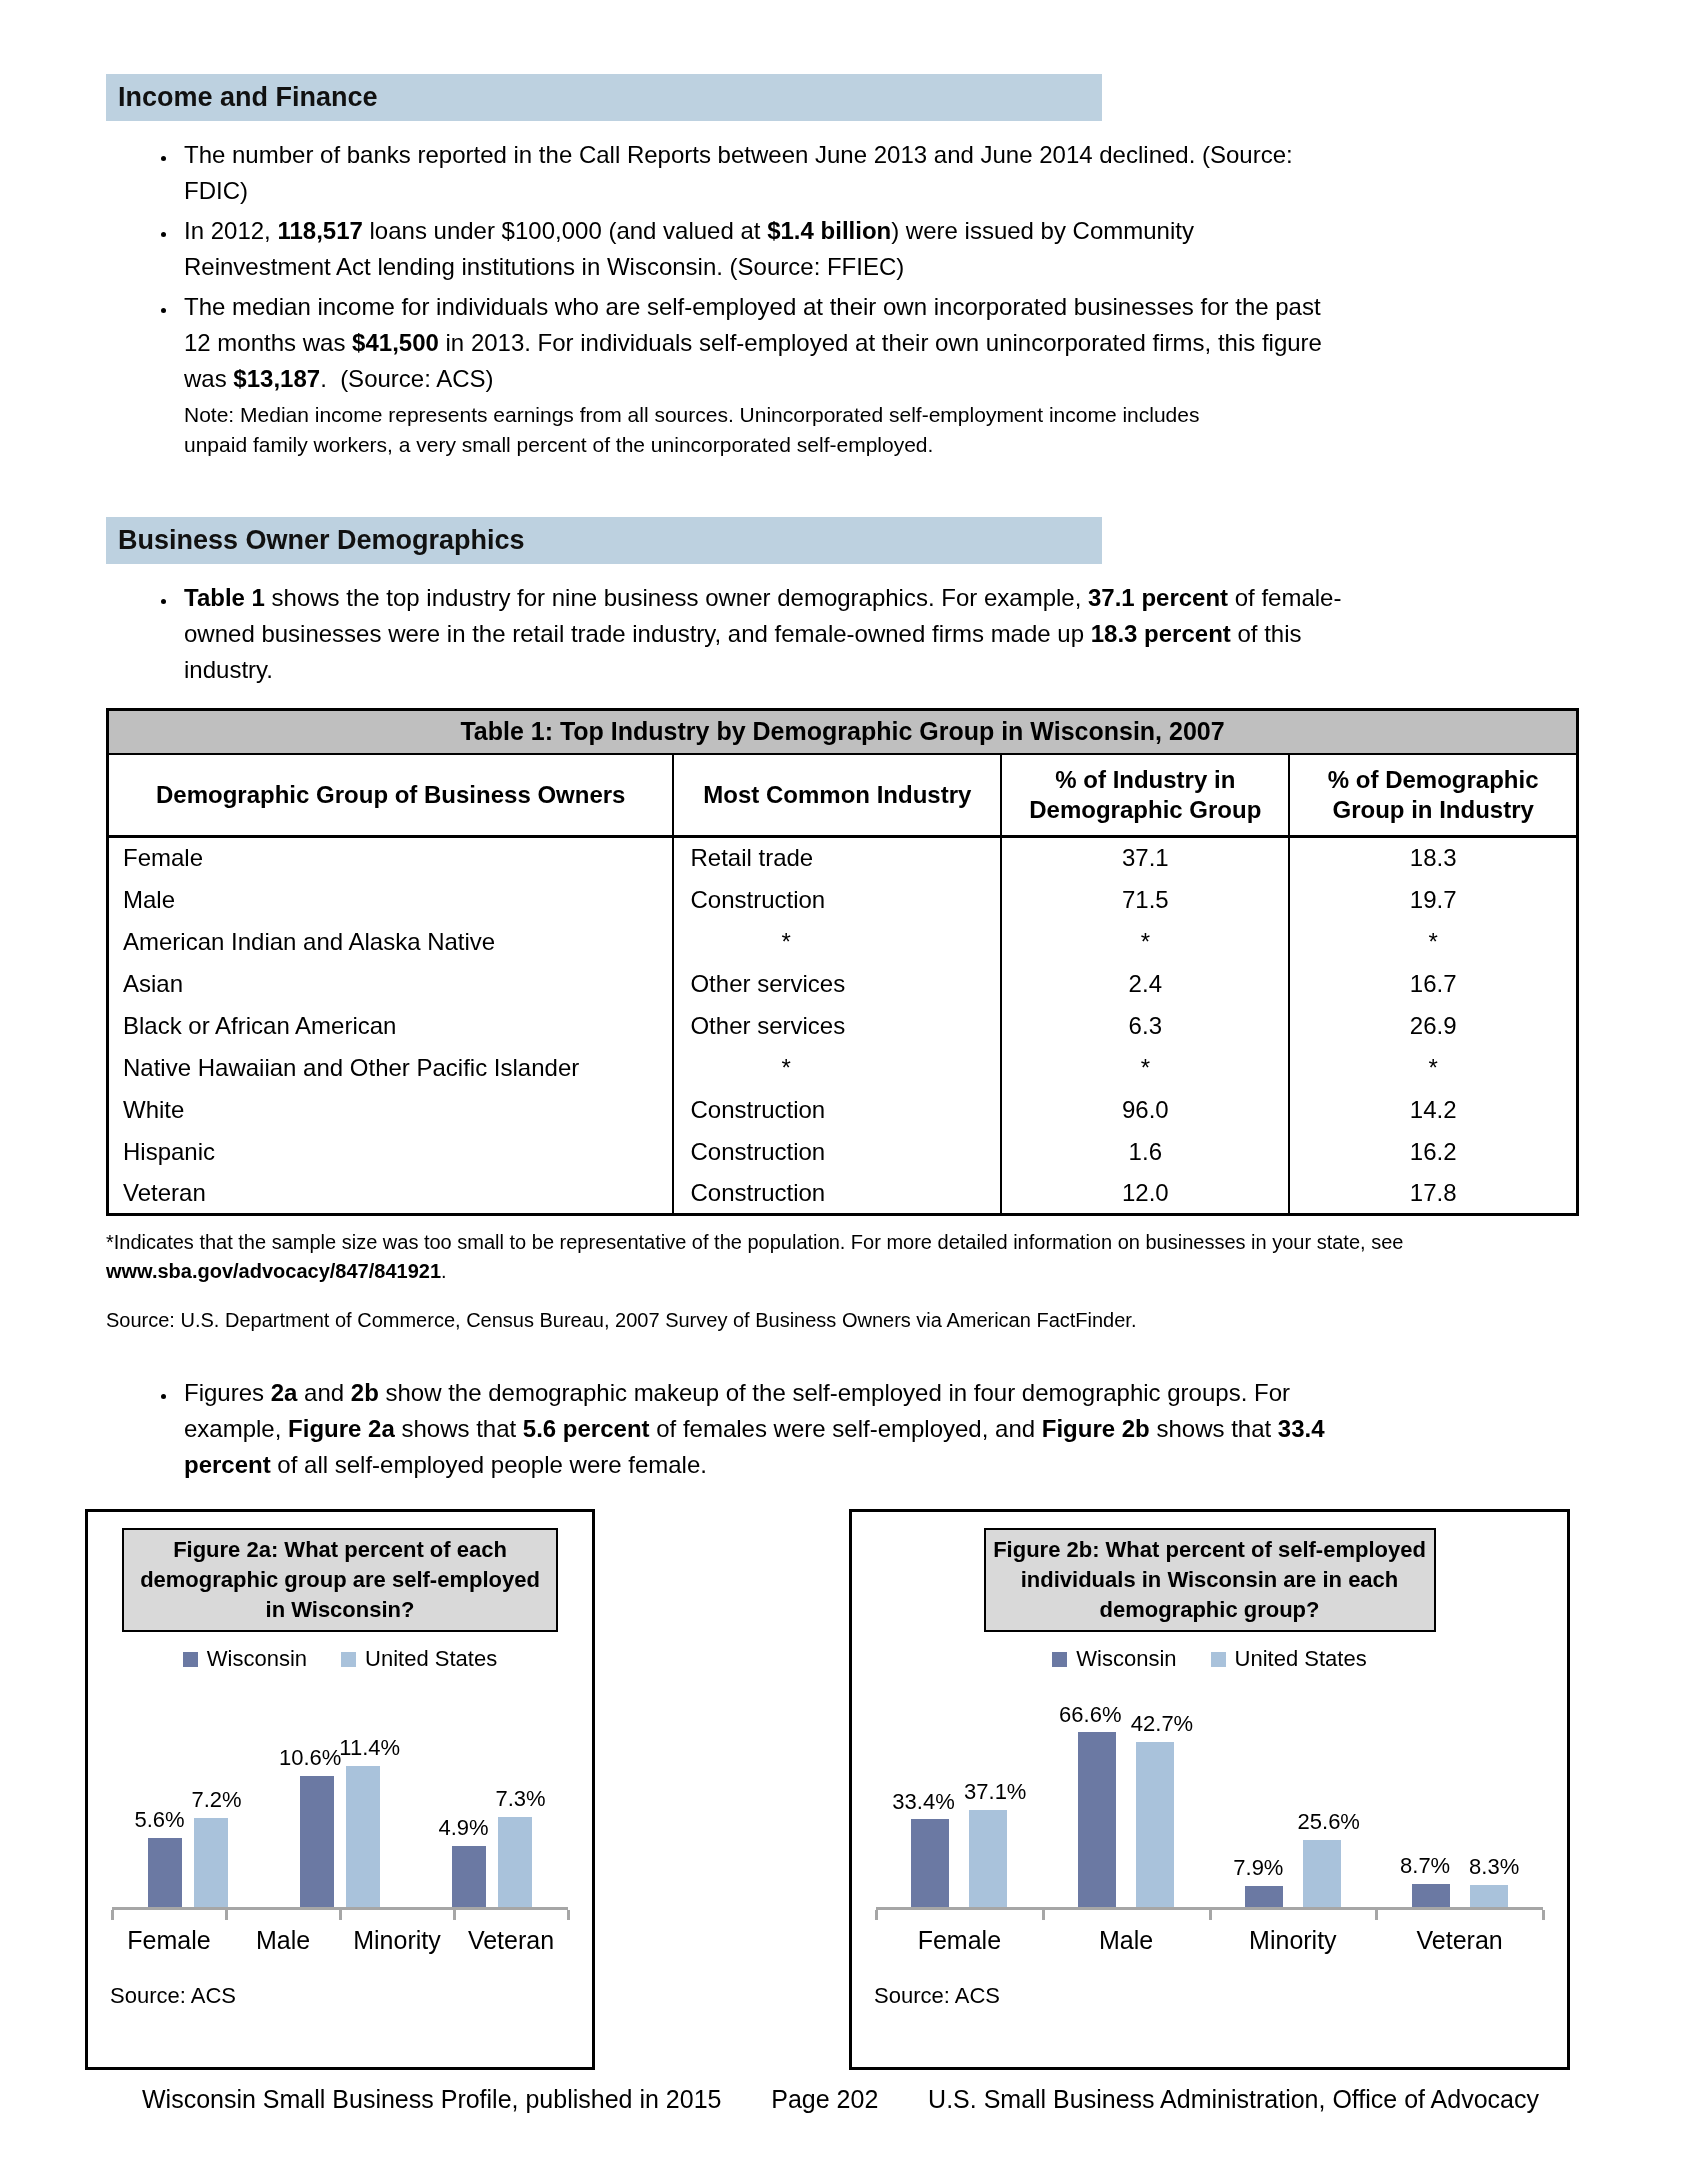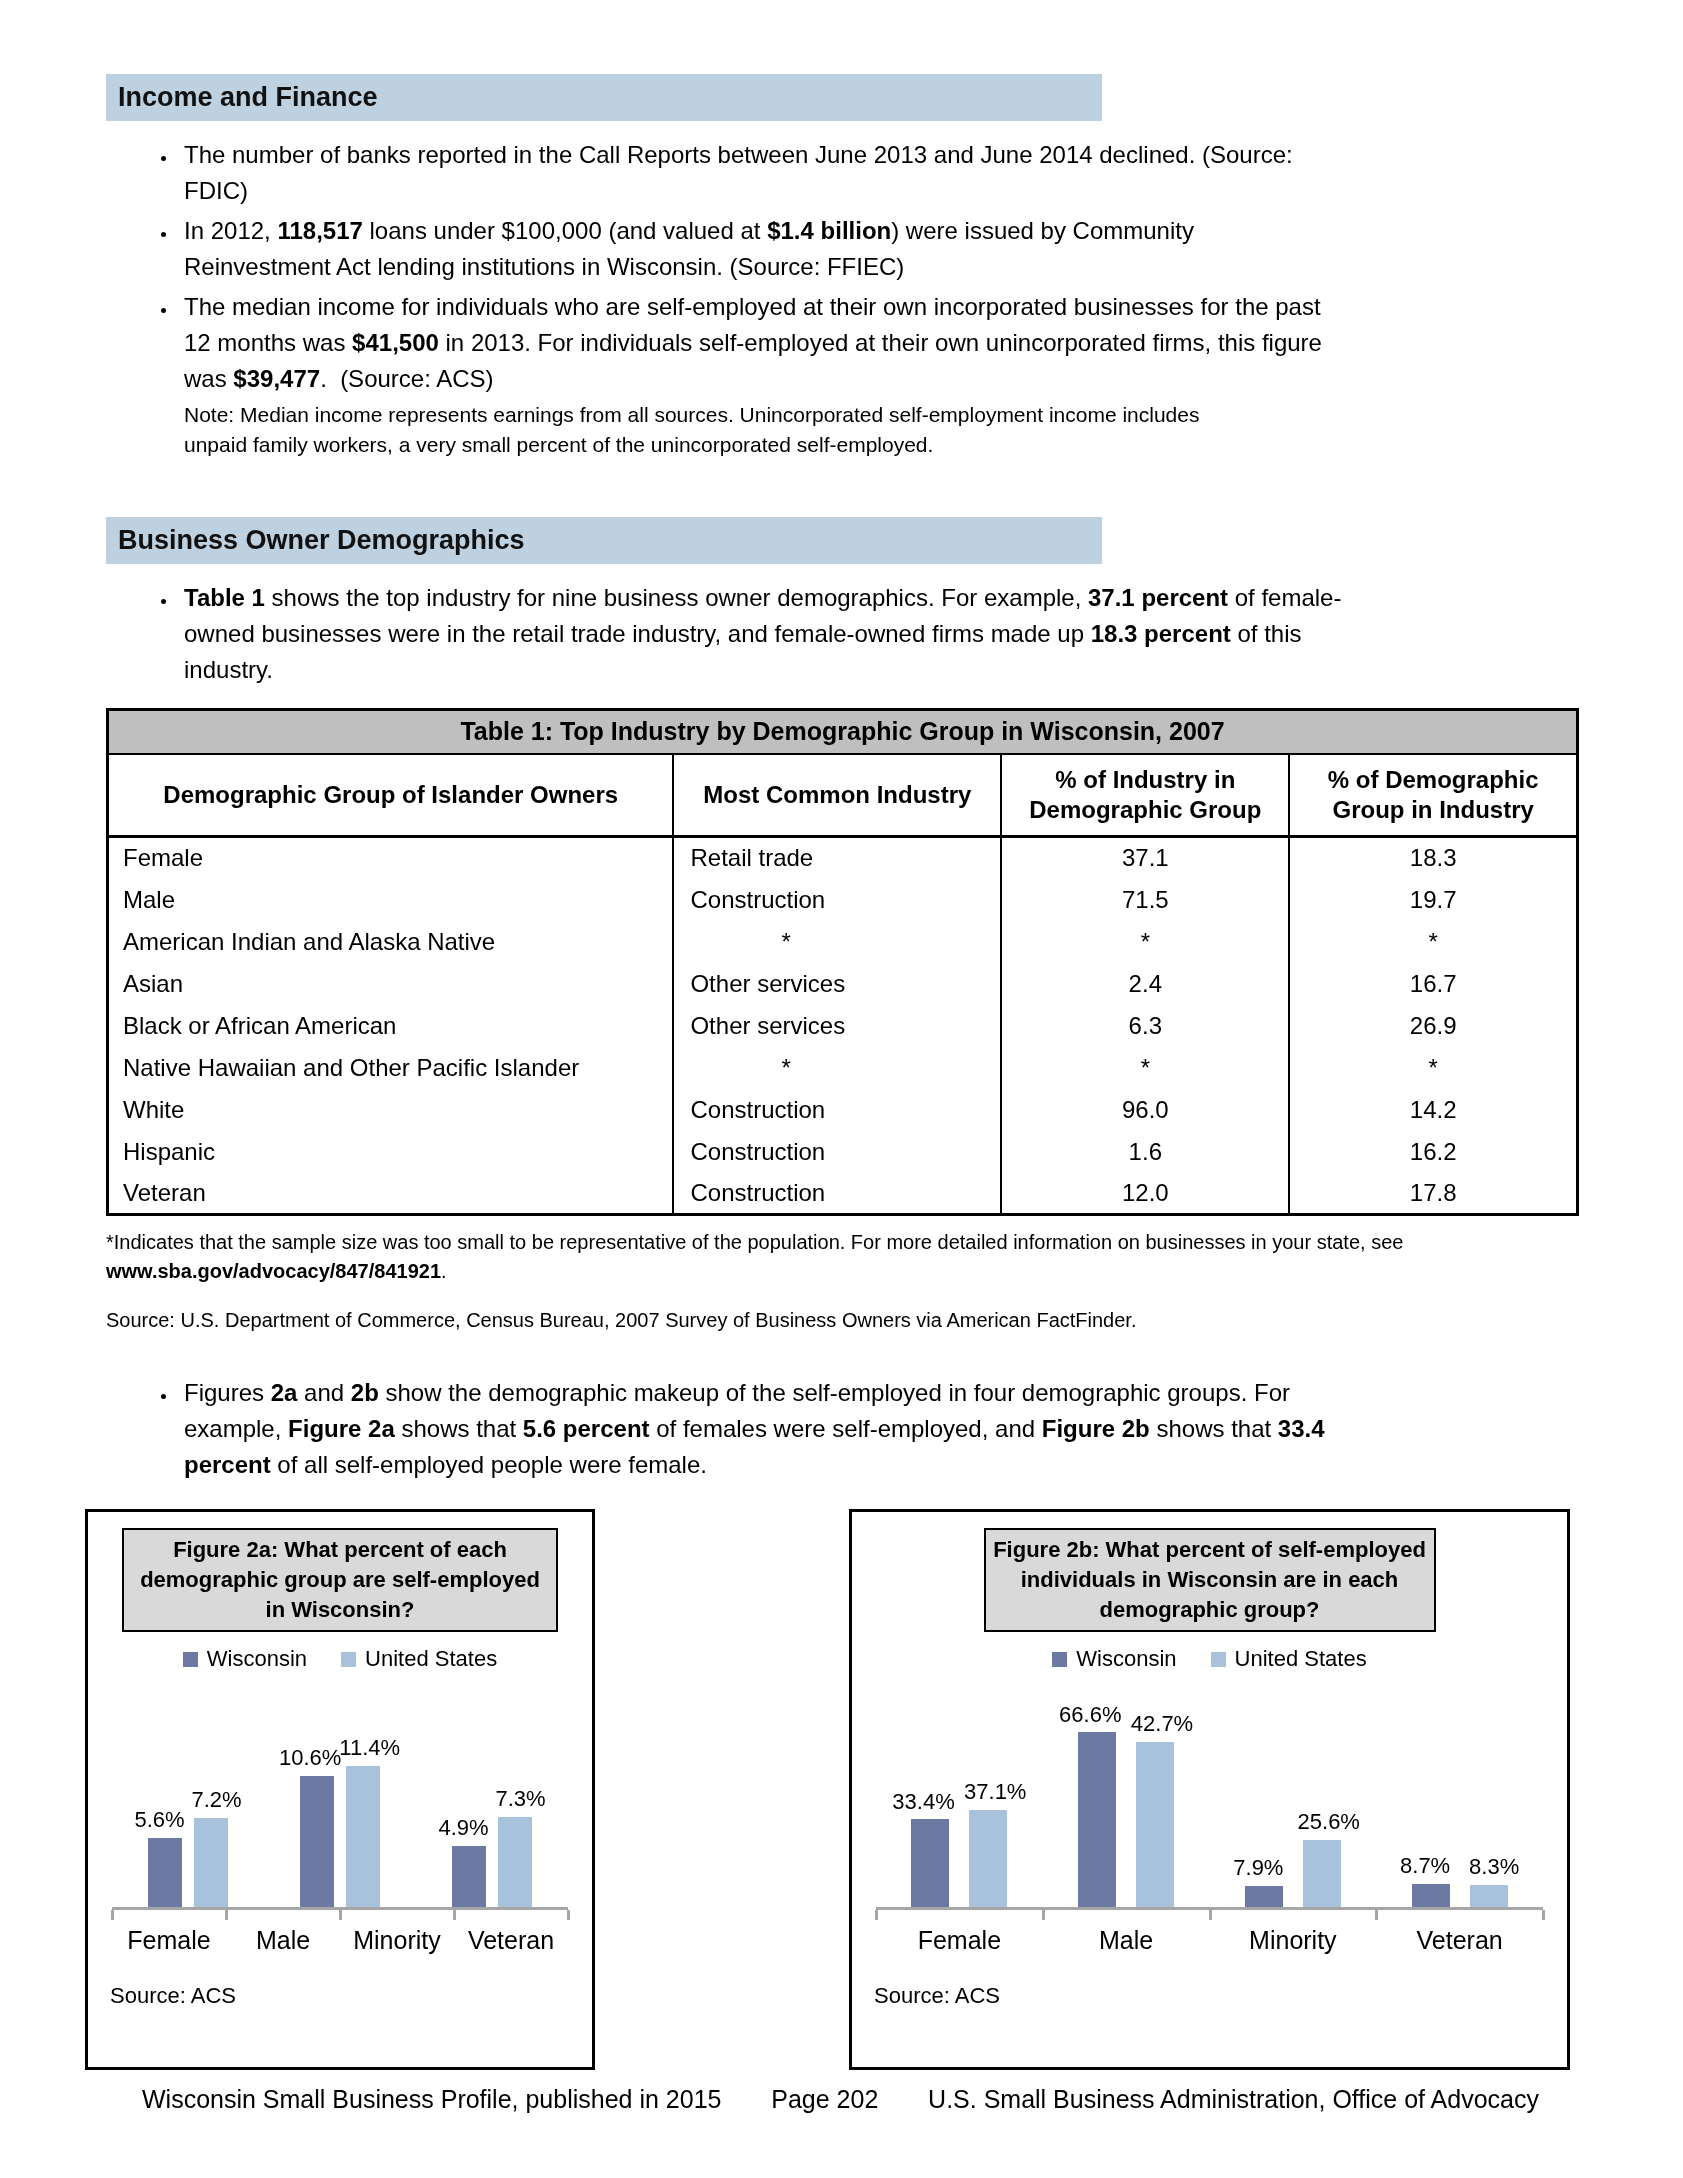--- a/index.html
+++ b/index.html
@@ -96,21 +96,21 @@
 <div class="content">
 
   <div class="section-band">
     <span>Income and Finance</span>
   </div>
 
   <ul class="bullets">
     <li><span>The number of banks reported in the Call Reports between June 2013 and June 2014 declined. (Source: FDIC)</span></li>
     <li><span>In 2012, </span><b>118,517</b><span> loans under $100,000 (and valued at </span><b>$1.4 billion</b><span>) were issued by Community Reinvestment Act lending institutions in Wisconsin. (Source: FFIEC)</span></li>
     <li>
-      <div><span>The median income for individuals who are self-employed at their own incorporated businesses for the past 12 months was </span><b>$41,500</b><span> in 2013. For individuals self-employed at their own unincorporated firms, this figure was </span><b>$39,477</b><span>.&nbsp; (Source: ACS)</span></div>
+      <div><span>The median income for individuals who are self-employed at their own incorporated businesses for the past 12 months was </span><b>$41,500</b><span> in 2013. For individuals self-employed at their own unincorporated firms, this figure was </span><b>$13,187</b><span>.&nbsp; (Source: ACS)</span></div>
       <div class="note">Note: Median income represents earnings from all sources. Unincorporated self-employment income includes unpaid family workers, a very small percent of the unincorporated self-employed.</div>
     </li>
   </ul>
 
   <div class="section-band band2">
     <span>Business Owner Demographics</span>
   </div>
 
   <ul class="bullets">
     <li><b>Table 1</b><span> shows the top industry for nine business owner demographics. For example, </span><b>37.1 percent</b><span> of female-owned businesses were in the retail trade industry, and female-owned firms made up </span><b>18.3 percent</b><span> of this industry.</span></li>
@@ -121,21 +121,21 @@
       <col style="width:38.5%">
         <col style="width:22.3%">
         <col style="width:19.6%">
         <col style="width:19.6%">
     </colgroup>
     <thead>
       <tr class="t1-title-row">
         <th colspan="4">Table 1: Top Industry by Demographic Group in Wisconsin, 2007</th>
       </tr>
       <tr class="t1-head-row">
-        <th>Demographic Group of Islander Owners</th>
+        <th>Demographic Group of Business Owners</th>
         <th>Most Common Industry</th>
         <th>% of Industry in Demographic Group</th>
         <th>% of Demographic Group in Industry</th>
       </tr>
     </thead>
     <tbody>
         <tr>
           <td class="c0">Female</td>
           <td class="c1">Retail trade</td>
           <td class="c2">37.1</td>

